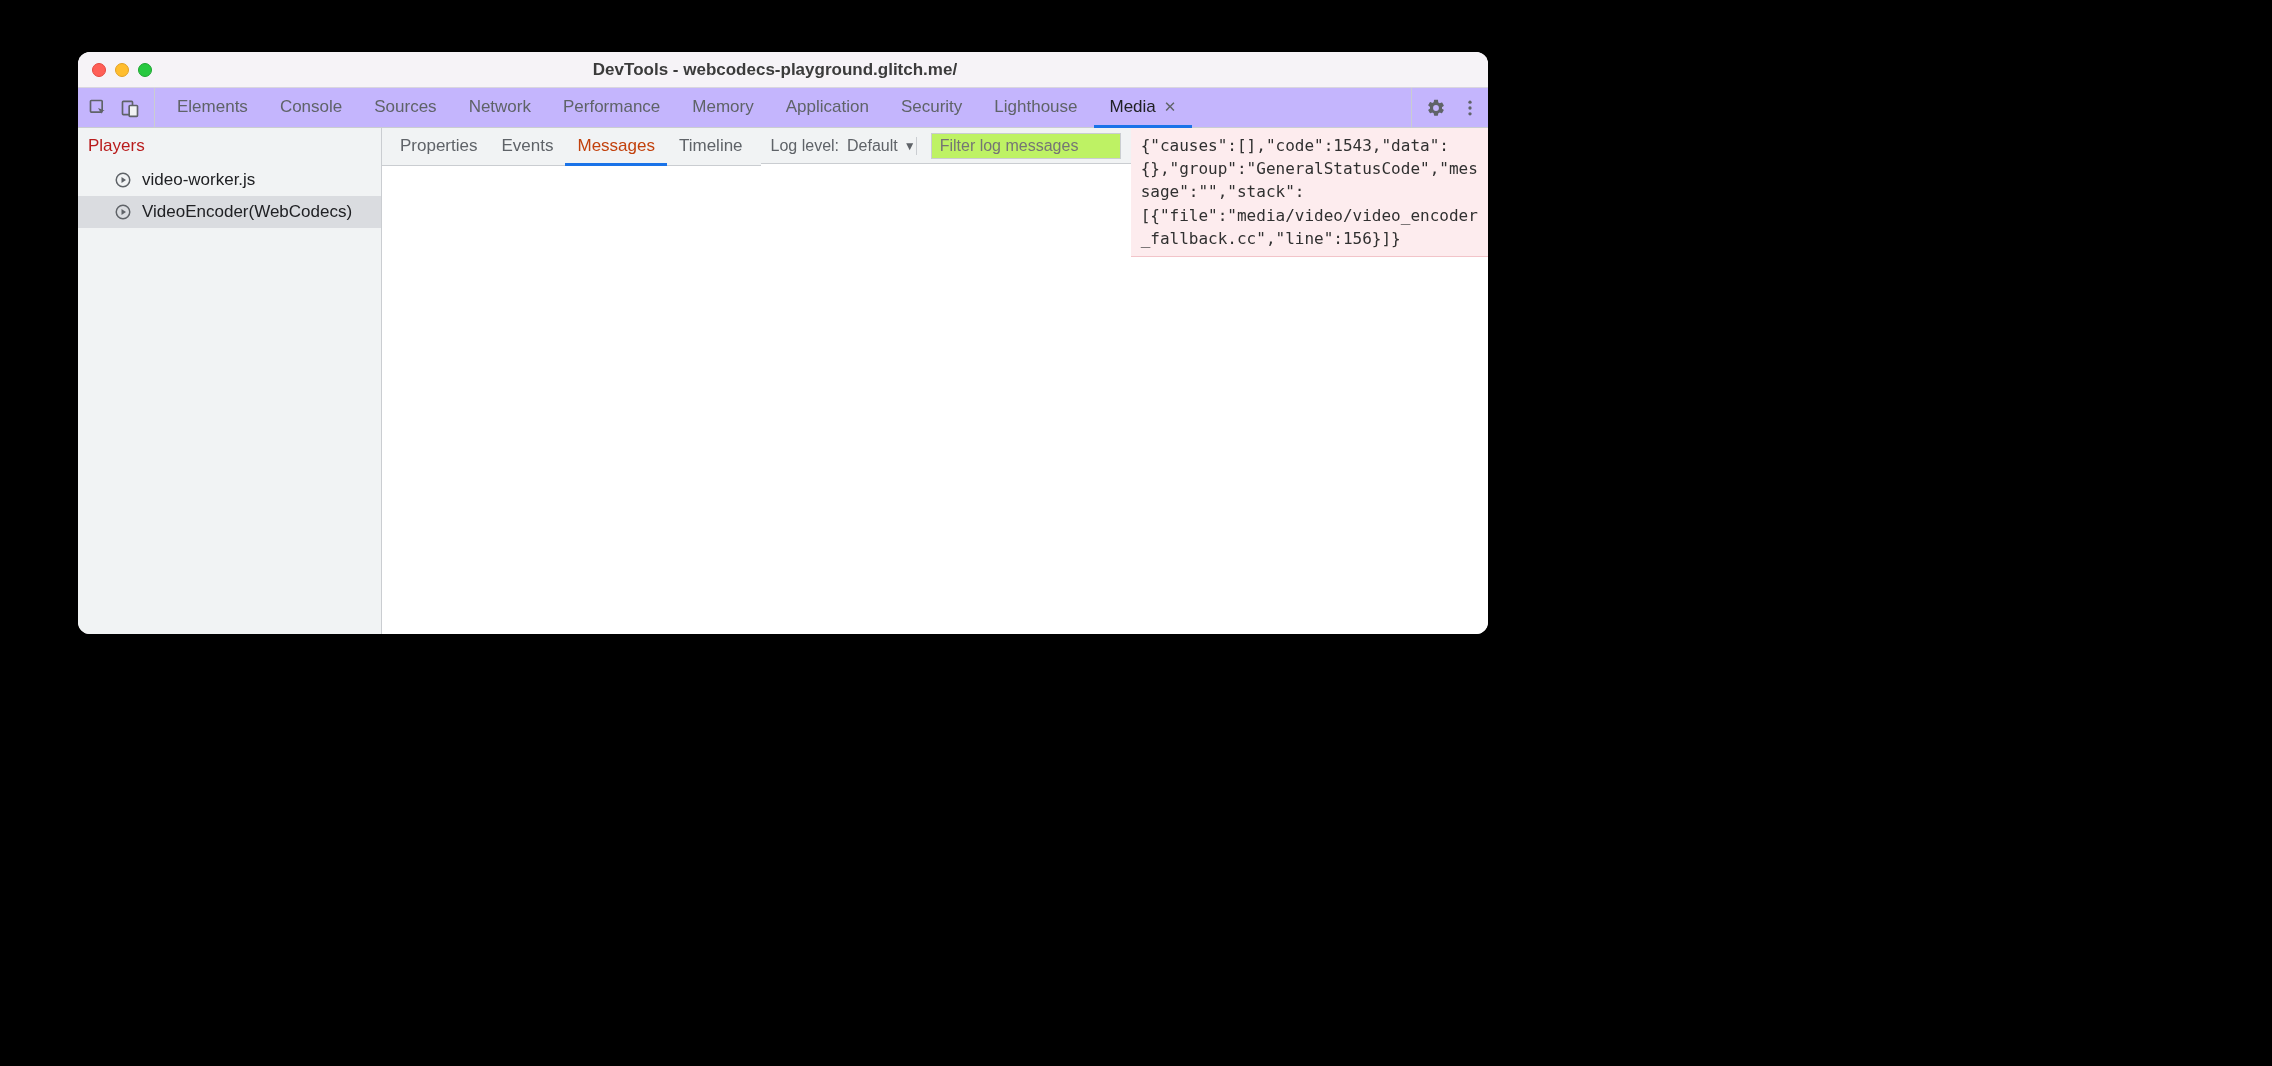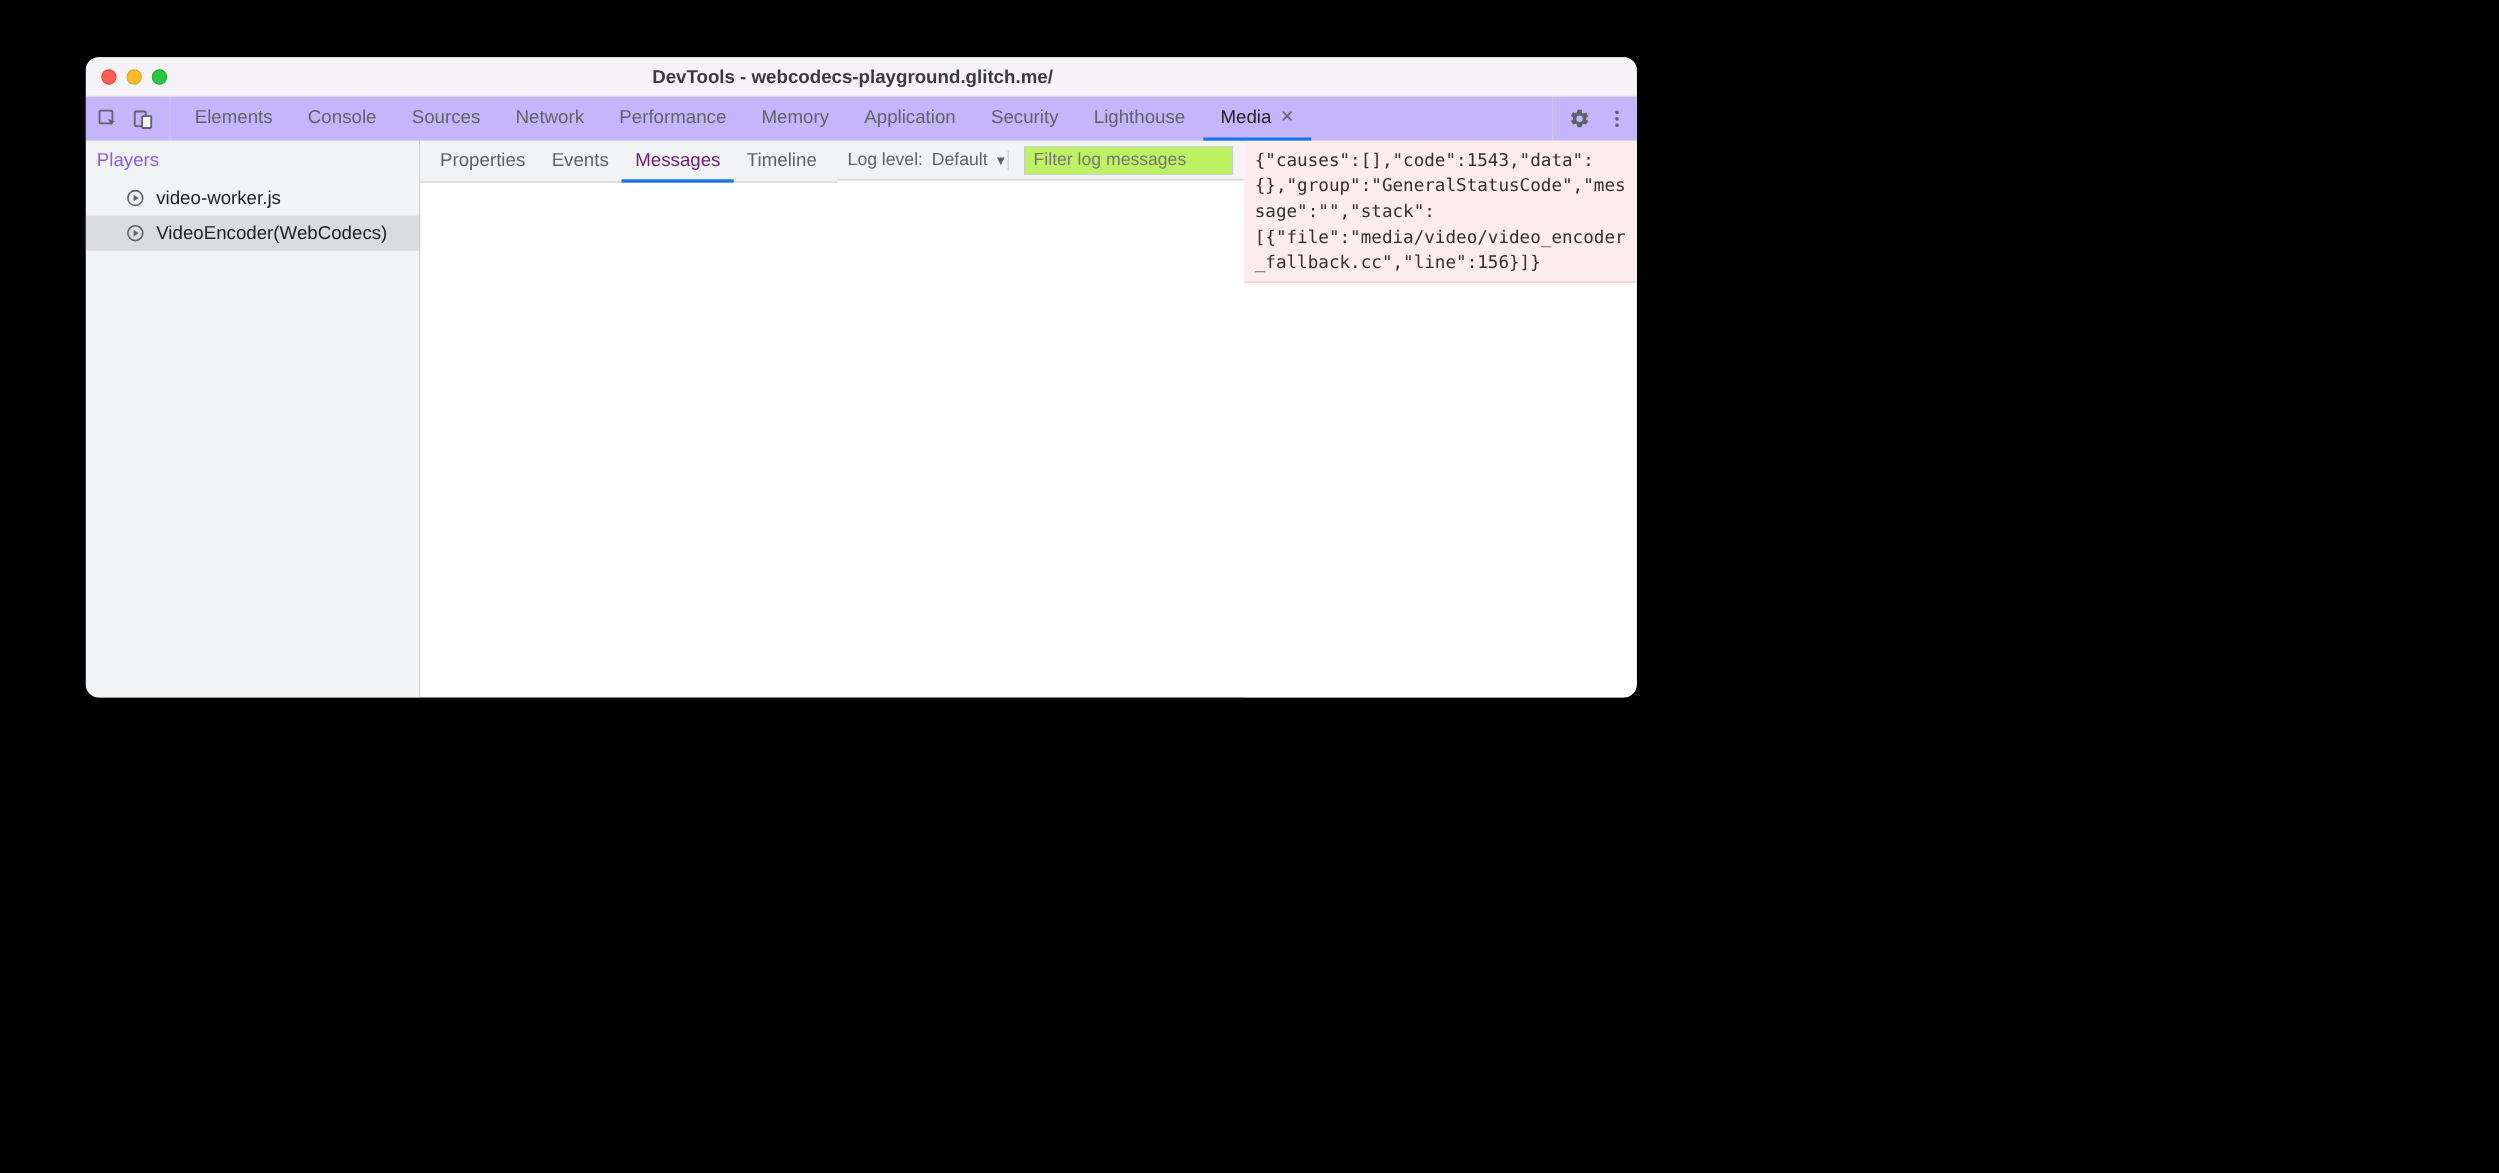--- a/index.html
+++ b/index.html
@@ -120,21 +120,21 @@
   .sidebar {
     width: 304px;
     background: #f1f3f4;
     border-right: 1px solid #cacdd1;
     display: flex;
     flex-direction: column;
   }
   .sidebar .header {
     padding: 8px 10px 8px 10px;
     font-size: 17px;
-    color: #8b5cf6;
+    color: #b91c1c;
   }
   .sidebar .item {
     display: flex;
     align-items: center;
     gap: 10px;
     padding: 6px 10px 6px 36px;
     font-size: 17px;
     color: #202124;
     cursor: pointer;
   }
@@ -164,21 +164,21 @@
     display: flex;
     align-items: center;
     padding: 0 12px;
     font-size: 17px;
     color: #5f6368;
     cursor: pointer;
     border-bottom: 3px solid transparent;
     margin-bottom: -1px;
   }
   .subtabs .stab.active {
-    color: #701a75;
+    color: #c2410c;
     border-bottom-color: #1a73e8;
     justify-content: center;
   }
 
   .filterbar {
     height: 36px;
     background: #f1f3f4;
     border-bottom: 1px solid #cacdd1;
     display: flex;
     align-items: center;

